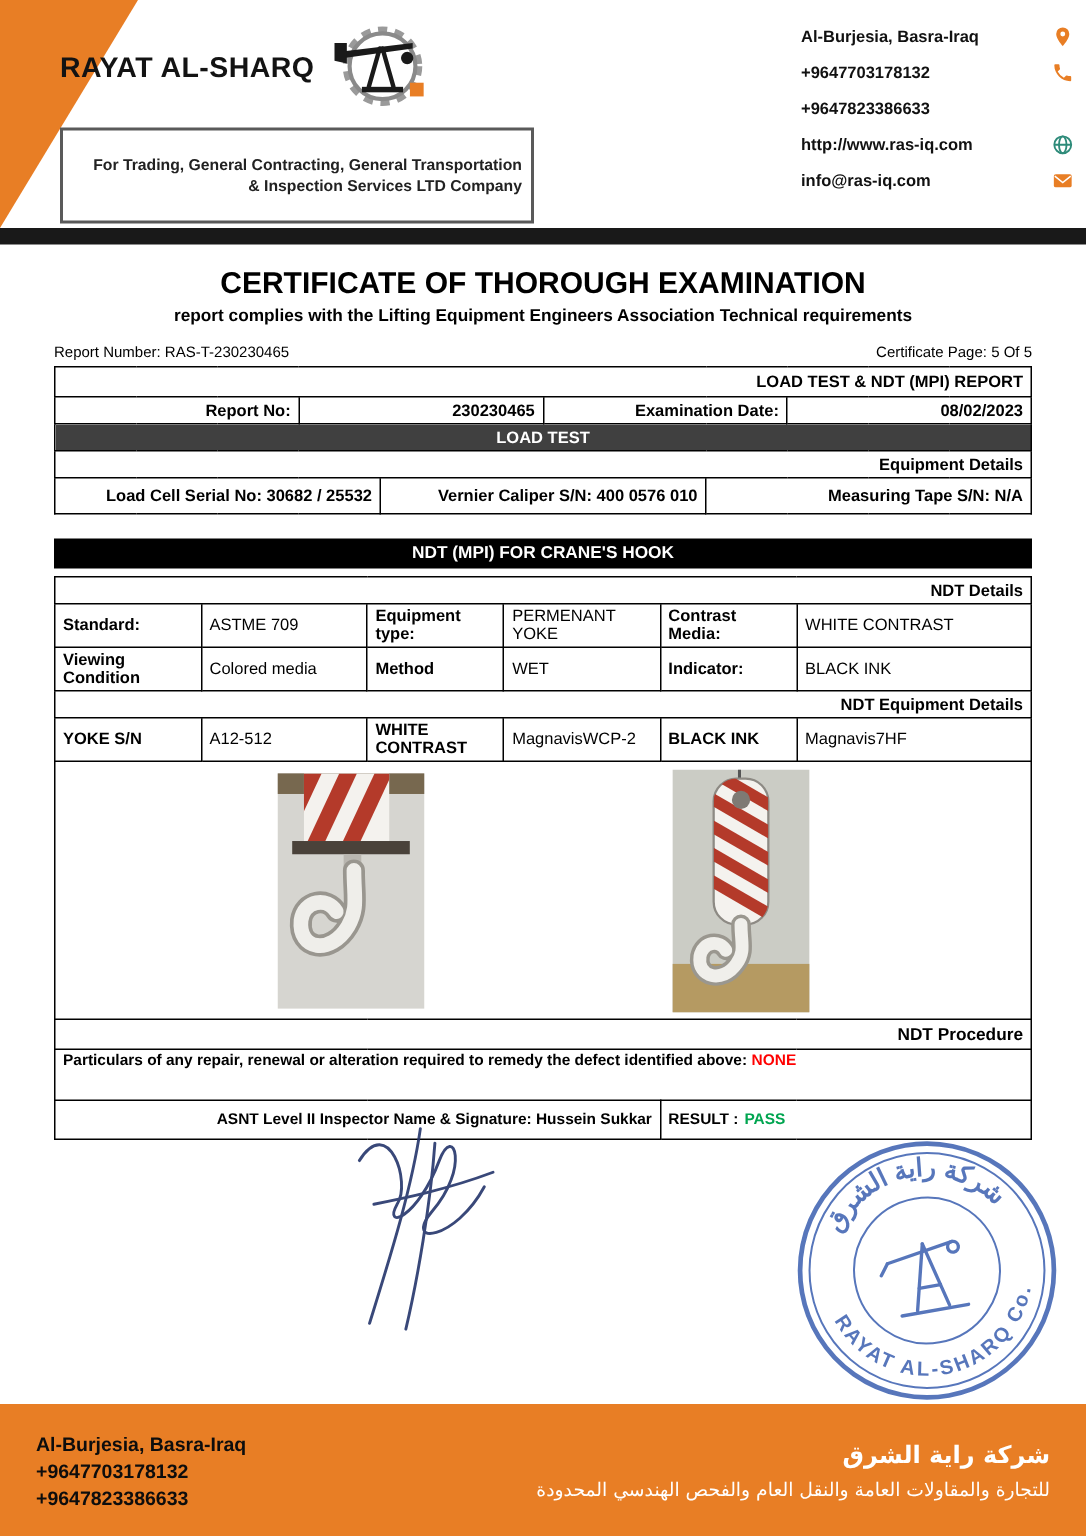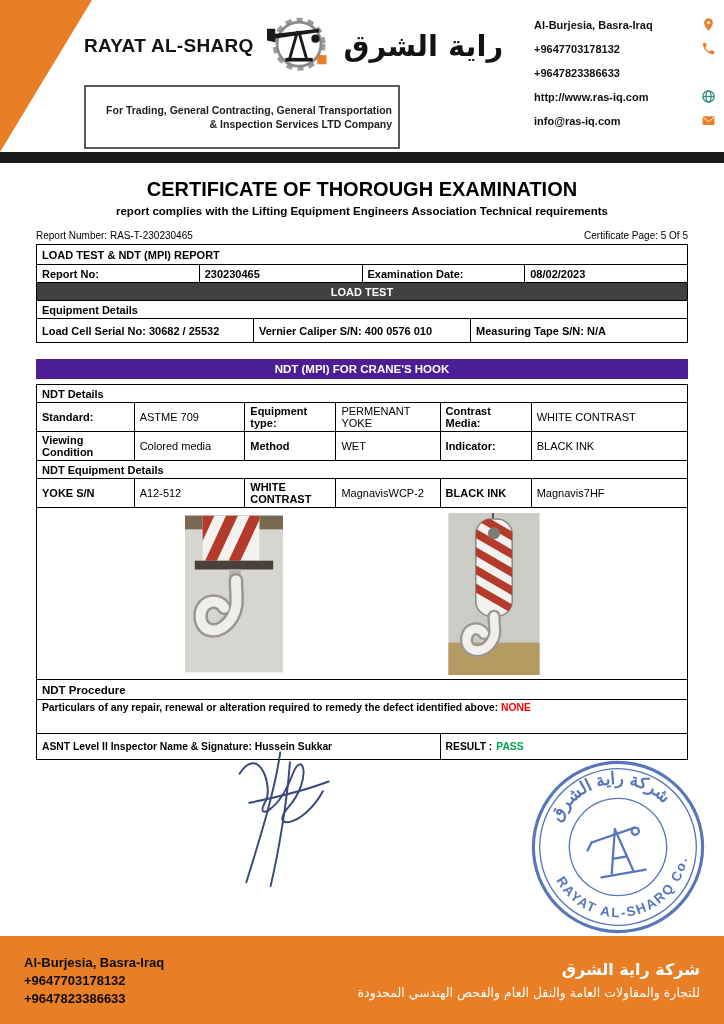--- a/index.html
+++ b/index.html
@@ -3,21 +3,21 @@
 <meta charset="utf-8">
 <style>
   * { margin:0; padding:0; box-sizing:border-box; }
   body { background:#888; font-family:"Liberation Sans", sans-serif; }
   .page { position:relative; width:724px; height:1024px; background:#fff; margin:0 auto; overflow:hidden; }
 
   
   .corner-tl { position:absolute; top:0; left:0; width:0; height:0;
     border-top:152px solid #E87E25; border-right:92px solid transparent; z-index:1; }
   .header { position:relative; height:163px; z-index:2; }
-  .logo-block { position:absolute; top:14px; left:40px; width:340px;margin-left:44px; }
+  .logo-block { position:absolute; top:14px; left:40px; width:340px; }
   .logo-row { display:flex; align-items:center; gap:8px; }
   .logo-en { font-size:19px; font-weight:bold; color:#131313; letter-spacing:.3px; white-space:nowrap; }
   .logo-ar { font-size:29px; font-weight:bold; color:#131313; font-family:"DejaVu Sans", sans-serif; white-space:nowrap; }
   .emblem { width:74px; height:64px; flex:0 0 74px; }
   .tagline-box { margin-top:7px; border:2px solid #5a5a5a; padding:16px 6px; text-align:right;
     font-size:10.5px; font-weight:bold; color:#222; width:316px; line-height:1.35; }
   .contact { position:absolute; top:17px; right:8px; width:182px; }
   .contact-row { display:flex; align-items:center; justify-content:space-between; margin-bottom:9px;
     font-size:11px; font-weight:bold; color:#111; }
   .contact-row .ico { width:15px; height:15px; flex:0 0 15px; margin-left:6px; }
@@ -26,31 +26,31 @@
   
   .title-block { text-align:center; margin-top:15px; }
   .title-main { font-size:20px; font-weight:bold; color:#000; }
   .title-sub { font-size:11.5px; font-weight:bold; margin-top:4px; color:#000; }
 
   .meta-row { display:flex; justify-content:space-between; margin:13px 36px 3px 36px; font-size:10px; color:#000; }
 
   
   table { border-collapse:collapse; width:652px; margin:0 36px; font-size:11px; table-layout:fixed; color:#000; }
   td { border:1px solid #000; padding:2px 5px; vertical-align:middle; overflow:hidden; }
-  .c  { text-align:left; }
+  .c  { text-align:right; }
   .b  { font-weight:bold; }
   .h20 { height:20px; } .h18 { height:18px; } .h17 { height:17px; } .h24 { height:24px; }
   .h26 { height:26px; } .h34 { height:34px; } .h172 { height:172px; }
   .orange-band-cell { background:#404040; color:#fff; font-weight:bold; text-align:center; height:18px; }
   .vt { vertical-align:top; }
   .small { font-size:10.3px; }
   .red { color:#FF0000; font-weight:bold; margin-left:3px; }
   .green { color:#00A550; font-weight:bold; margin-left:4px; }
 
-  .ndt-band { margin:16px 36px 5px 36px; background:#4c1d95; color:#fff; font-weight:bold;
+  .ndt-band { margin:16px 36px 5px 36px; background:#000000; color:#fff; font-weight:bold;
     text-align:center; font-size:11.5px; padding:4px 0; }
 
   .photos { display:flex; justify-content:space-around; align-items:flex-start; padding:3px 60px 0 60px; }
   .photo { width:98px; height:162px; }
 
   
   .signature { position:absolute; left:218px; top:735px; width:140px; height:155px; z-index:6; }
   .stamp { position:absolute; left:528px; top:757px; width:180px; height:180px; z-index:6;
     transform:rotate(-10deg); opacity:.85; }
   .stamp text { font-family:"Liberation Sans", sans-serif; }
@@ -82,21 +82,20 @@
             <polygon points="5,16 14,16 14,31 5,29"></polygon>
             <rect x="25" y="48" width="30" height="4"></rect>
           </g>
           <g stroke="#1a1a1a" stroke-width="3.2" stroke-linecap="round">
             <line x1="38" y1="20" x2="30" y2="48"></line>
             <line x1="40" y1="20" x2="48" y2="48"></line>
           </g>
           <circle cx="58" cy="27" r="4.5" fill="#1a1a1a"></circle>
           <rect x="60" y="45" width="10" height="10" fill="#E87E25"></rect>
         </svg>
-        <span class="logo-ar">راية الشرق</span>
       </div>
       <div class="tagline-box">
         <div>For Trading, General Contracting, General Transportation</div>
         <div>&amp; Inspection Services LTD Company</div>
       </div>
     </div>
 
     <div class="contact">
       <div class="contact-row">
         <span>Al-Burjesia, Basra-Iraq</span>

